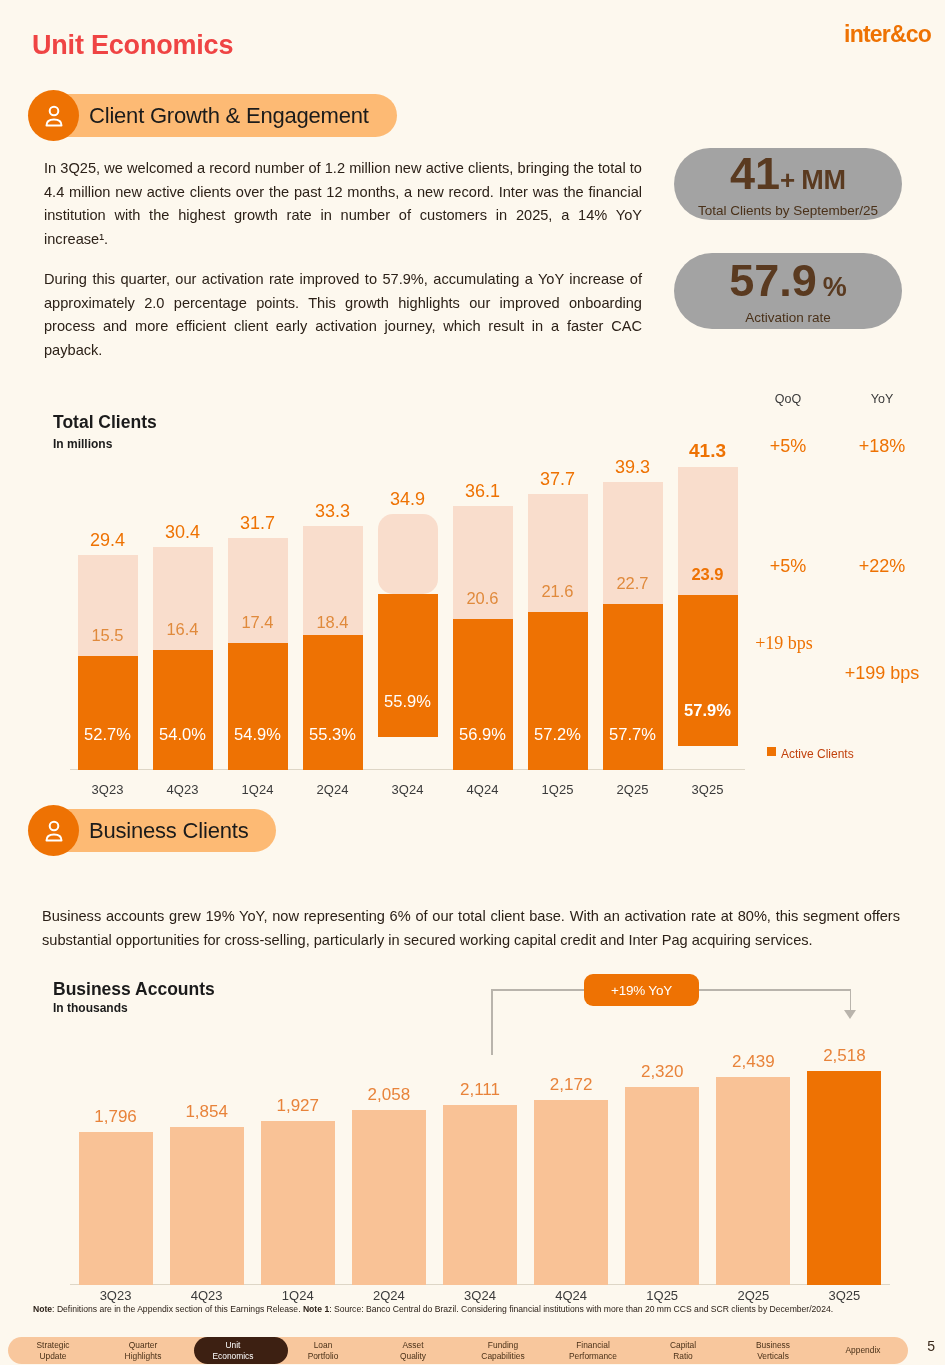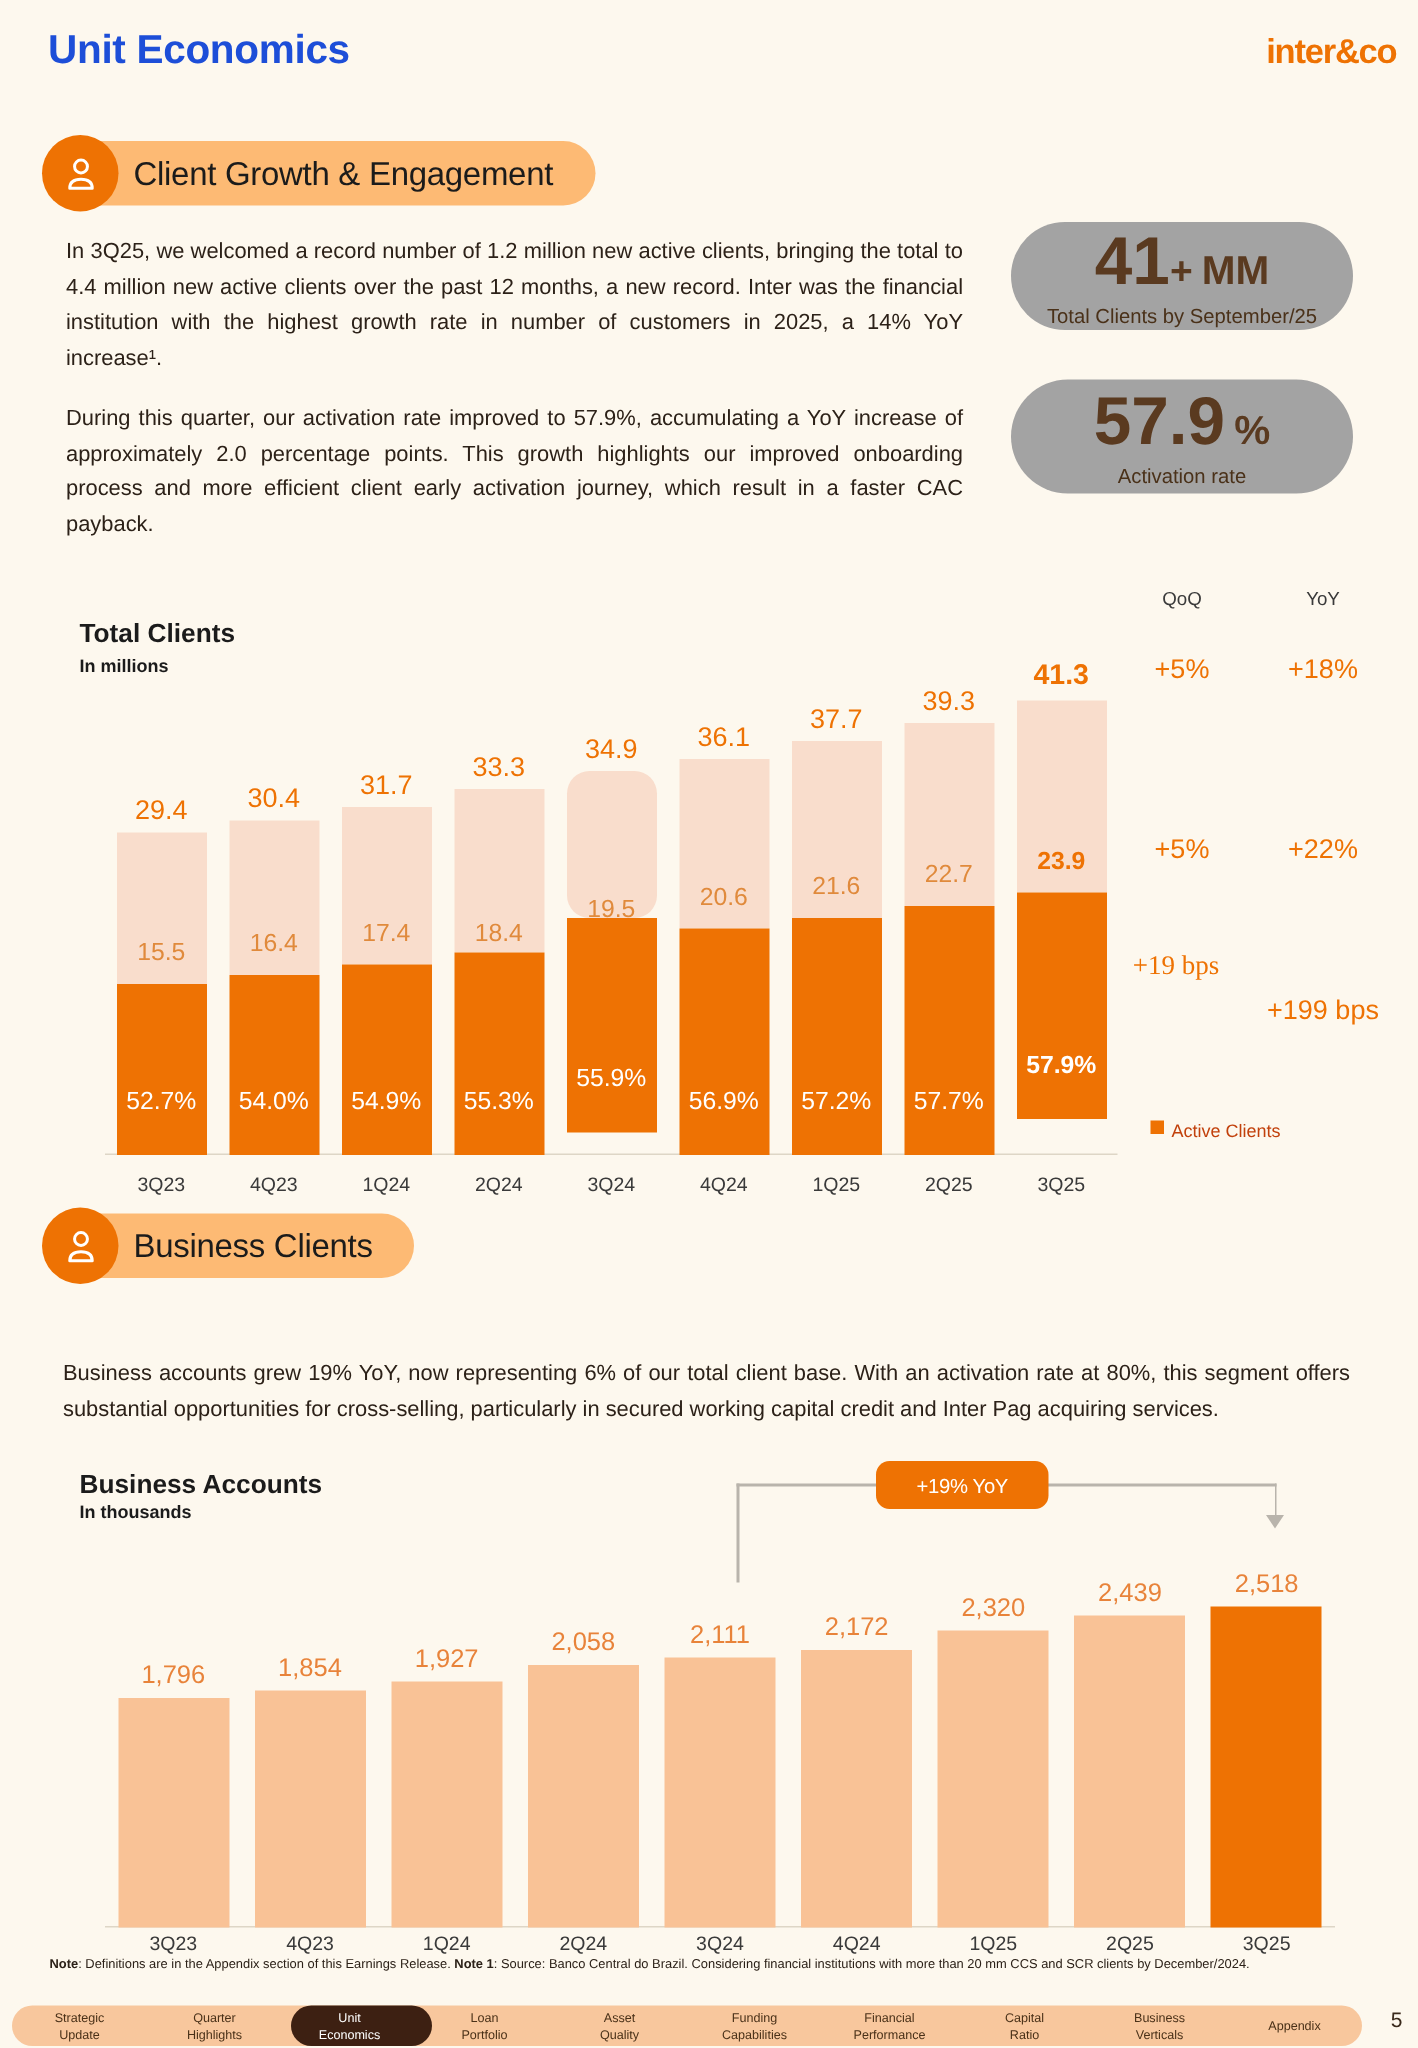--- a/index.html
+++ b/index.html
@@ -7,22 +7,22 @@
     width: 945px; height: 1365px;
     background: #fdf8ee;
     font-family: "Liberation Sans", sans-serif;
     color: #3a2a1c;
     position: relative;
     overflow: hidden;
   }
 
   
   .page-title {
-    position: absolute; left: 32px; top: 18px;
-    font-size: 27px; font-weight: 700; color: #1d4ed8;
+    position: absolute; left: 32px; top: 30px;
+    font-size: 27px; font-weight: 700; color: #ef4444;
     letter-spacing: -0.2px;
   }
   .brand-logo {
     position: absolute; right: 14px; top: 21px;
     font-size: 23px; font-weight: 700; color: #ee7203;
     letter-spacing: -0.8px;
   }
 
   
   .section-head { position: absolute; display: flex; align-items: center; }
@@ -200,21 +200,21 @@
     <div class="col" style="left: 232.5px; width: 60px; height: 243.942px;">
       <div class="seg-top" style="height: 109.151px;">
         <div class="lbl-total">33.3</div>
         <div class="lbl-mid" style="top: 87px;">18.4</div>
       </div>
       <div class="seg-bot" style="height: 134.791px;">
         <div class="lbl-pct">55.3%</div>
       </div>
     </div>
     <div class="col" style="left: 307.5px; width: 60px; height: 255.663px;">
-      <div class="seg-top" style="height: 98px; border-radius: 15px;">
+      <div class="seg-top" style="height: 80px; border-radius: 15px;">
         <div class="lbl-total">34.9</div>
         <div class="lbl-mid" style="top: 82.814px;">19.5</div>
       </div>
       <div class="seg-bot" style="height: 142.849px;">
         <div class="lbl-pct">55.9%</div>
       </div>
     </div>
     <div class="col" style="left: 382.5px; width: 60px; height: 264.453px;">
       <div class="seg-top" style="height: 113.547px;">
         <div class="lbl-total">36.1</div>

